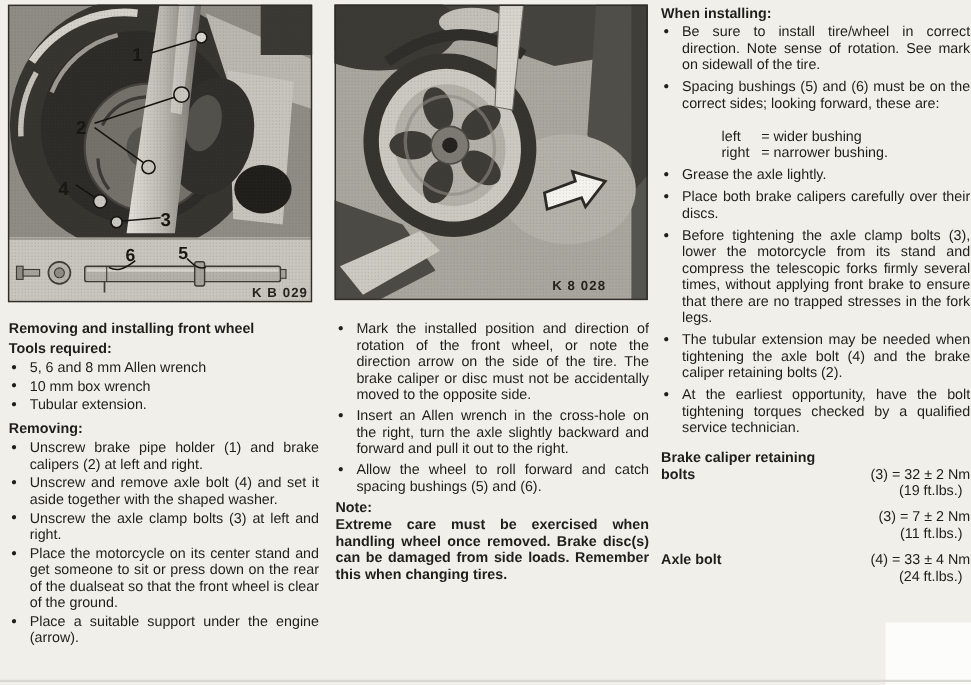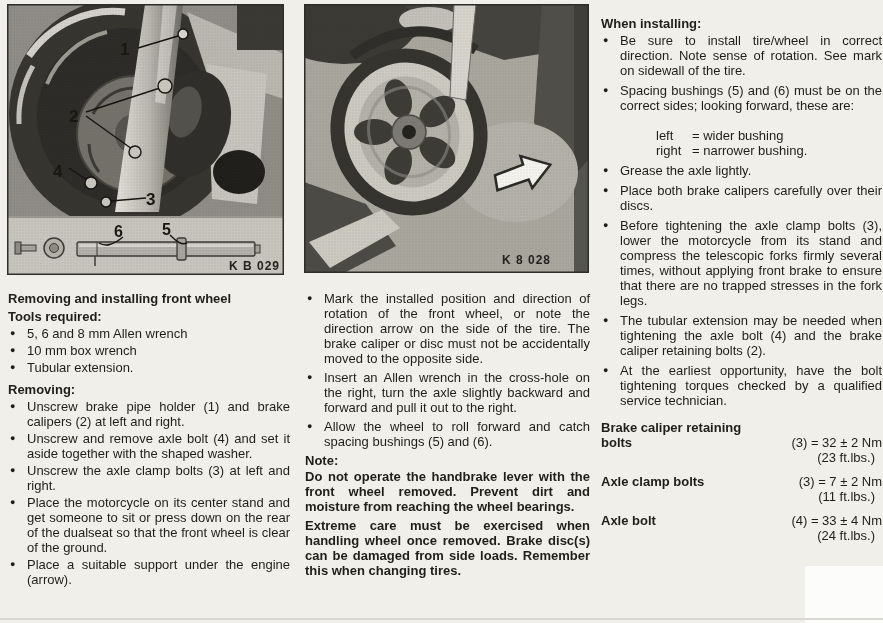--- a/index.html
+++ b/index.html
@@ -10,21 +10,21 @@
     font-size:13px;line-height:15px;
   }
   figure{margin:0;}
   .photo{position:absolute;}
   .photo svg{display:block;width:100%;height:100%;}
   .photo-left{left:7px;top:4px;width:277px;height:271px;}
   .photo-mid{left:304px;top:4px;width:285px;height:269px;}
   .col{position:absolute;}
   .col1{left:8px;top:291px;width:282px;}
   .col2{left:305px;top:291px;width:285px;}
-  .col3{left:601px;top:16px;width:281px;}
+  .col3{left:601px;top:4px;width:281px;}
   .hd{font-weight:bold;margin:0 0 2px 0;}
   .title{font-weight:bold;margin:0 0 3px 0;}
   ul{list-style:none;margin:0;padding:0;}
   .li{position:relative;padding-left:19px;margin:0 0 2px 0;}
   .li .dot{position:absolute;left:2px;top:0;font-size:9px;line-height:15px;}
   .btext{display:block;text-align:justify;}
   .gap-b{margin-bottom:7px;}
   .col2 .li{margin-bottom:4px;}
   .col3 .li{margin-bottom:5px;}
   .bold{font-weight:normal;}
@@ -218,21 +218,20 @@
       <li class="li">
           <span class="dot">●</span>
           <span class="btext">Insert an Allen wrench in the cross-hole on the right, turn the axle slightly backward and forward and pull it out to the right.</span>
         </li>
       <li class="li">
           <span class="dot">●</span>
           <span class="btext">Allow the wheel to roll forward and catch spacing bushings (5) and (6).</span>
         </li>
     </ul>
     <p class="hd note-hd">Note:</p>
-    <p class="note-p">Do not operate the handbrake lever with the front wheel removed. Prevent dirt and moisture from reaching the wheel bearings.</p>
     <p class="note-p">Extreme care must be exercised when handling wheel once removed. Brake disc(s) can be damaged from side loads. Remember this when changing tires.</p>
   </div>
 
   <div class="col col3">
     <p class="hd">When installing:</p>
     <ul>
       <li class="li">
           <span class="dot">●</span>
           <span class="btext">Be sure to install tire/wheel in correct direction. Note sense of rotation. See mark on sidewall of the tire.</span>
         </li>
@@ -263,25 +262,24 @@
           <span class="dot">●</span>
           <span class="btext bold">At the earliest opportunity, have the bolt tightening torques checked by a qualified service technician.</span>
         </li>
     </ul>
 
     <div class="tq">
       <div class="tq-row offset">
         <div class="tq-label">Brake caliper retaining bolts</div>
         <div class="tq-val">
           <div>(3) = 32 ± 2 Nm</div>
-          <div class="ft">(23 ft.lbs.)</div>
+          <div class="ft">(19 ft.lbs.)</div>
         </div>
       </div>
       <div class="tq-row">
-        <div class="tq-label">Axle clamp bolts</div>
         <div class="tq-val">
           <div>(3) = 7 ± 2 Nm</div>
           <div class="ft">(11 ft.lbs.)</div>
         </div>
       </div>
       <div class="tq-row">
         <div class="tq-label">Axle bolt</div>
         <div class="tq-val">
           <div>(4) = 33 ± 4 Nm</div>
           <div class="ft">(24 ft.lbs.)</div>

